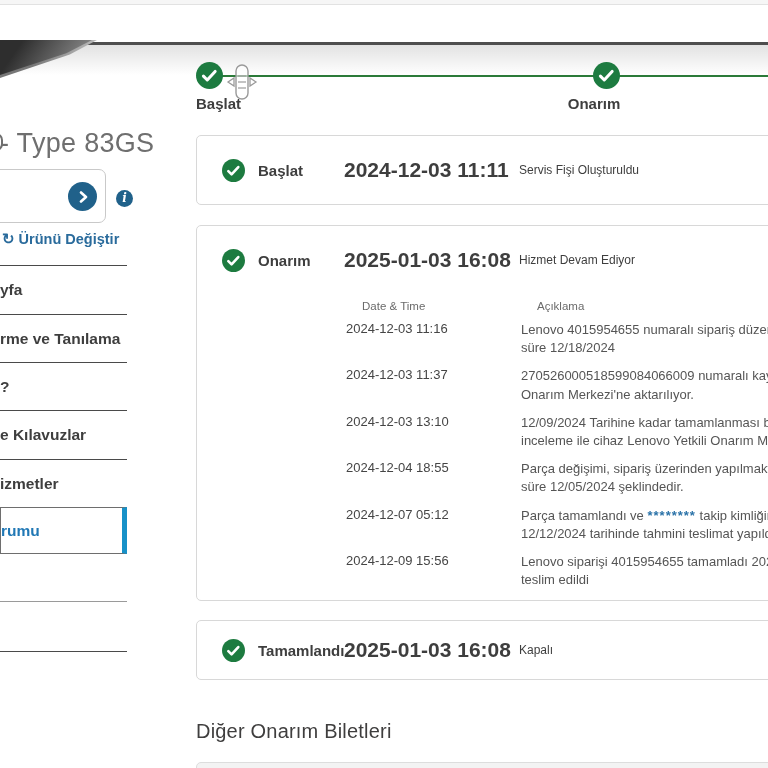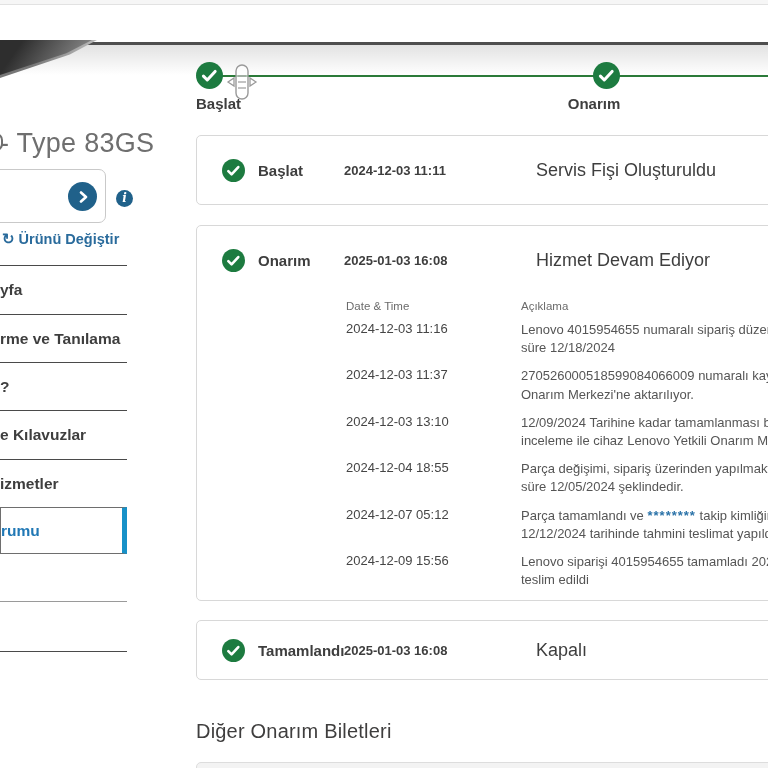--- a/index.html
+++ b/index.html
@@ -61,32 +61,32 @@
   .scroll-cursor { position:absolute; top:8px; left:30px; }
 
   .check { width:27px; height:27px; display:block; }
   .check.small { width:23px; height:23px; }
 
   .card { position:absolute; left:0; width:792px; background:#fff;
           border:1px solid #d8d8d8; border-radius:5px; }
   .card-row { display:flex; align-items:center; padding-left:25px; }
   .c-icon { margin-right:13px; flex:0 0 auto; display:flex; }
   .c-title { width:86px; font-size:15px; font-weight:700; color:#3e3e3e; flex:0 0 auto; }
-  .c-date  { width:175px; font-size:13px; font-weight:600; color:#3e3e3e; flex:0 0 auto; }
-  .c-status{ font-size:18px; font-weight:400; color:#3e3e3e; white-space:nowrap;margin-left:17px; }
+  .c-date  { width:175px; font-size:21px; font-weight:600; color:#3e3e3e; flex:0 0 auto; }
+  .c-status{ font-size:12px; font-weight:400; color:#3e3e3e; white-space:nowrap; }
 
   .card-start { top:80px; height:70px; }
   .card-start .card-row { height:68px; }
 
   .card-repair { top:170px; height:376px; overflow:hidden; }
   .card-repair .card-row { height:30px; margin-top:19px; }
 
   .sub-table { margin:25px 0 0 149px; font-size:13px; }
   .sub-head { display:flex; color:#6b6b6b; font-size:11.5px; margin-bottom:9px; }
-  .sub-head .col1 { width:175px; }
+  .sub-head .col1 { width:175px;margin-left:16px; }
   .sub-row { display:flex; margin-bottom:10px; }
   .sub-date { width:175px; color:#454545; font-size:13px; flex:0 0 auto; }
   .sub-desc { color:#555; font-size:13px; line-height:1.4; white-space:nowrap; }
   .masked-link { color:#2a72a8; font-weight:bold; letter-spacing:1px; cursor:pointer; }
 
   .card-done { top:565px; height:60px; }
   .card-done .card-row { height:58px; }
 
   .other-heading { position:absolute; top:665px; left:0; font-size:20px; font-weight:500;
                    color:#3f3e3e; letter-spacing:.2px; }

